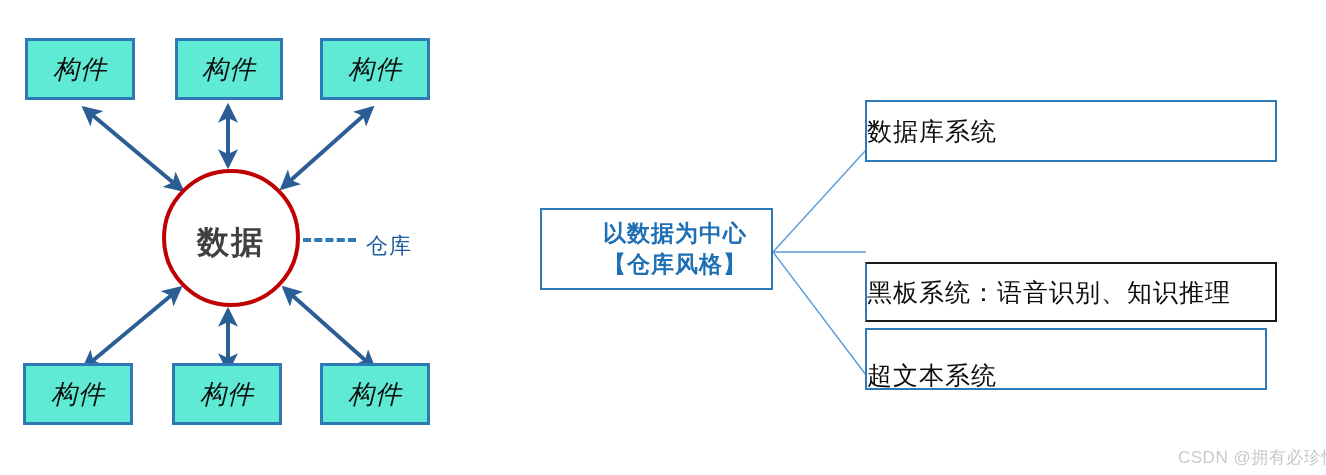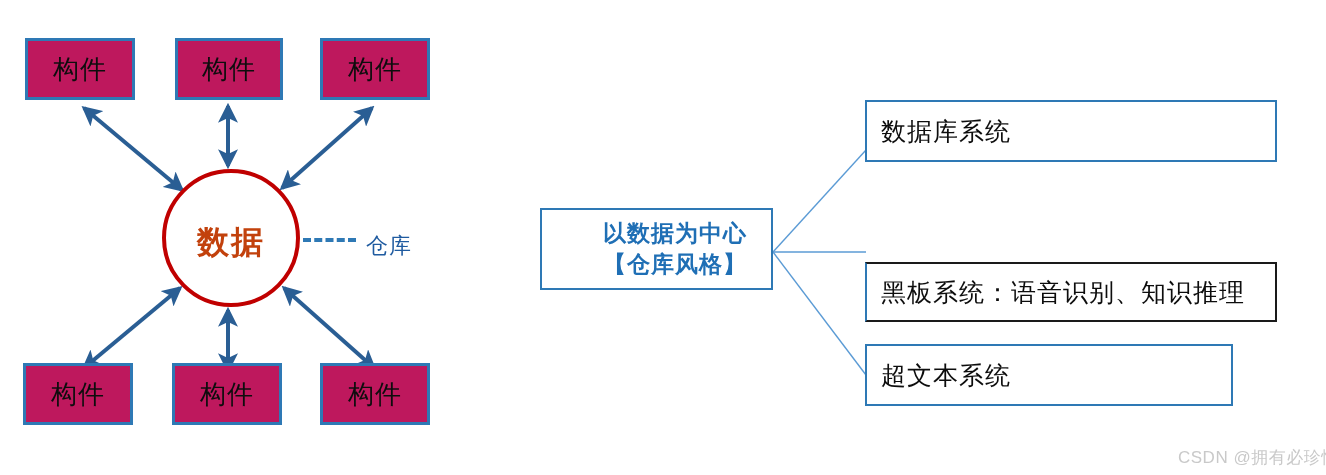--- a/index.html
+++ b/index.html
@@ -27,24 +27,25 @@
     width: 1326px;
     height: 475px;
     pointer-events: none;
   }
 
   
   .comp-box {
     position: absolute;
     box-sizing: border-box;
     border: 3px solid #2E79B5;
-    background: #be185d;
+    background: #5eead4;
     display: flex;
     align-items: center;
     justify-content: center;
+    font-style: italic;
   }
   .comp-box .comp-label {
     font-size: 26px;
     color: #0d0d0d;
     font-weight: 500;
     letter-spacing: 1px;
     line-height: 1;
   }
 
   
@@ -54,21 +55,21 @@
     border: 4px solid #C00000;
     border-radius: 50%;
     background: #ffffff;
     display: flex;
     align-items: center;
     justify-content: center;
   }
   .data-circle .circle-label {
     font-size: 32px;
     font-weight: bold;
-    color: #c2410c;
+    color: #404040;
     letter-spacing: 2px;
     line-height: 1;
     margin-top: 8px;
   }
 
   
   .callout-dash {
     position: absolute;
     height: 0;
     border-top: 4px dashed #2E79B5;
@@ -116,21 +117,21 @@
     border-right-color: #1a1a1a;
     border-bottom-color: #1a1a1a;
     border-top-color: #1a1a1a;
     margin-top: 40px;
   }
   .sys-box .sys-label {
     font-size: 25px;
     color: #0d0d0d;
     letter-spacing: 1px;
     line-height: 1;
-    padding-left: 14px;
+    padding-left: 0;
     white-space: nowrap;
   }
 
   
   .watermark {
     position: absolute;
     font-size: 17px;
     color: #c9c9c9;
     letter-spacing: 0.5px;
     white-space: nowrap;
@@ -204,19 +205,19 @@
   </div>
 
   <div class="sys-box" style="left:865px; top:100px; width:412px; height:62px;">
     <span class="sys-label">数据库系统</span>
   </div>
 
   <div class="sys-box dark-edge" style="left:865px; top:222px; width:412px; height:60px;">
     <span class="sys-label">黑板系统：语音识别、知识推理</span>
   </div>
 
-  <div class="sys-box" style="left:865px; top:344px; width:368px; height:62px;">
+  <div class="sys-box" style="left:865px; top:328px; width:402px; height:62px;align-items:flex-end;">
     <span class="sys-label">超文本系统</span>
   </div>
 
   <div class="watermark" style="left:1178px; top:446px;">CSDN @拥有必珍惜</div>
 
 </div>
 
 </body></html>

